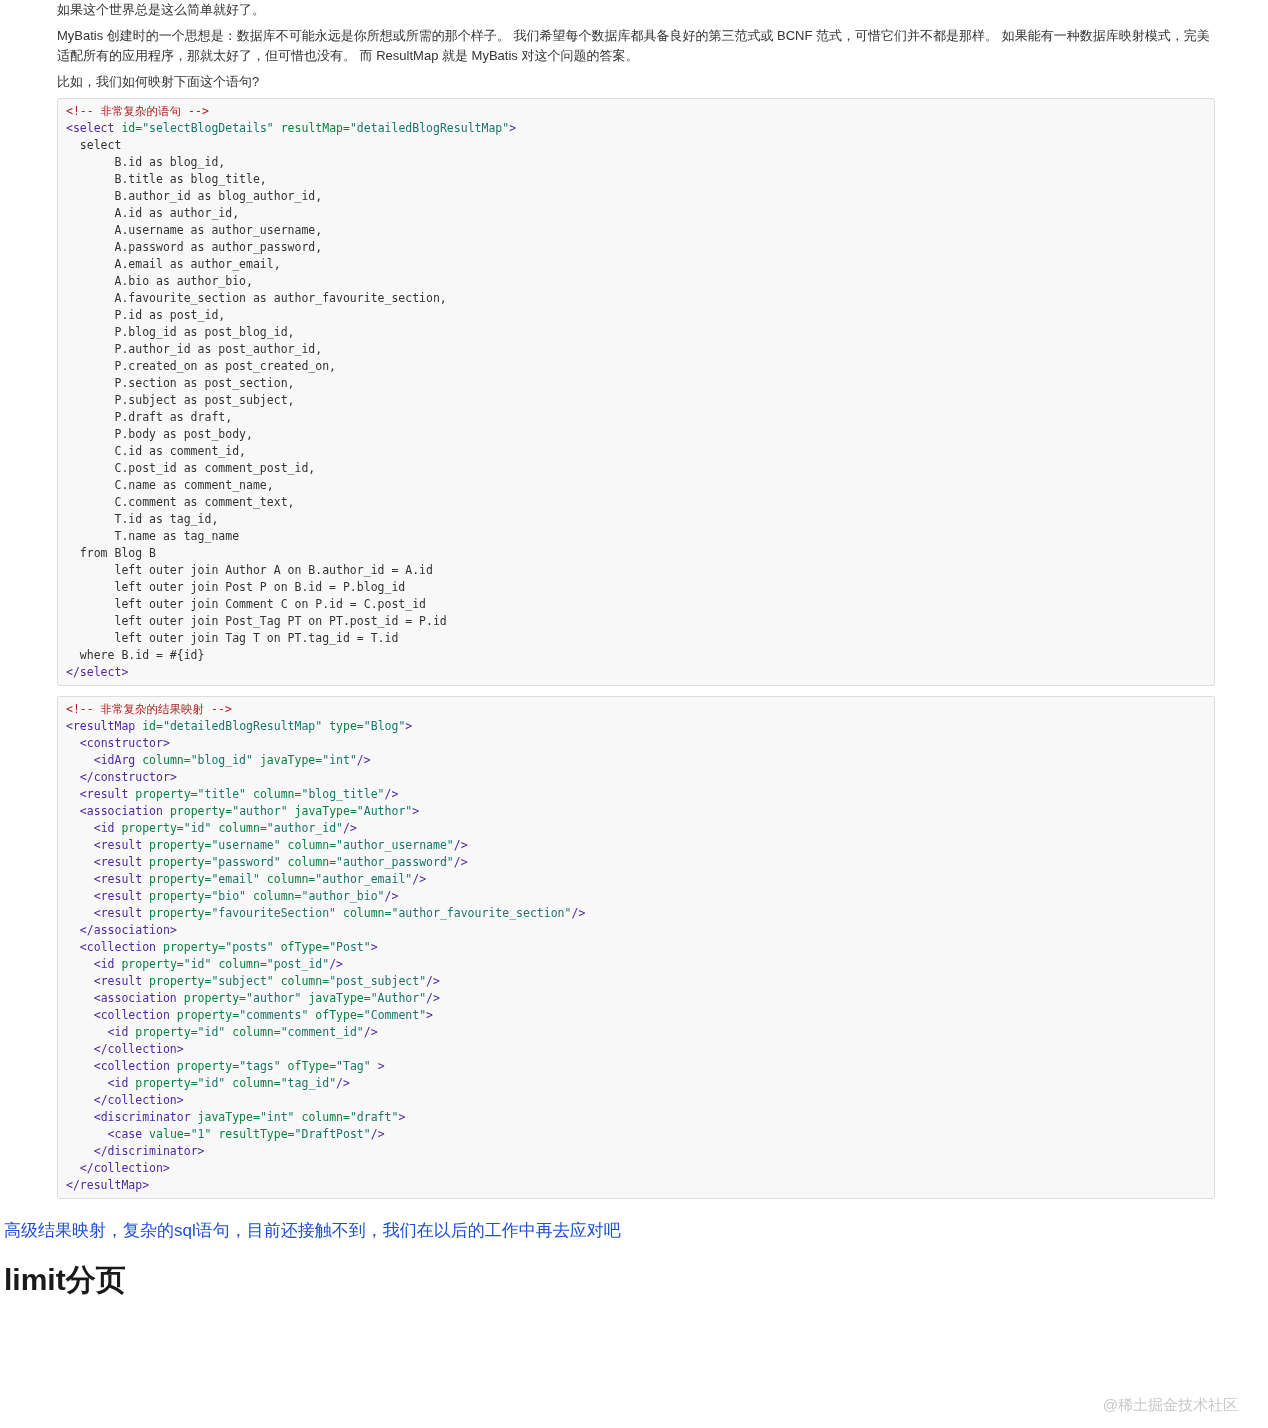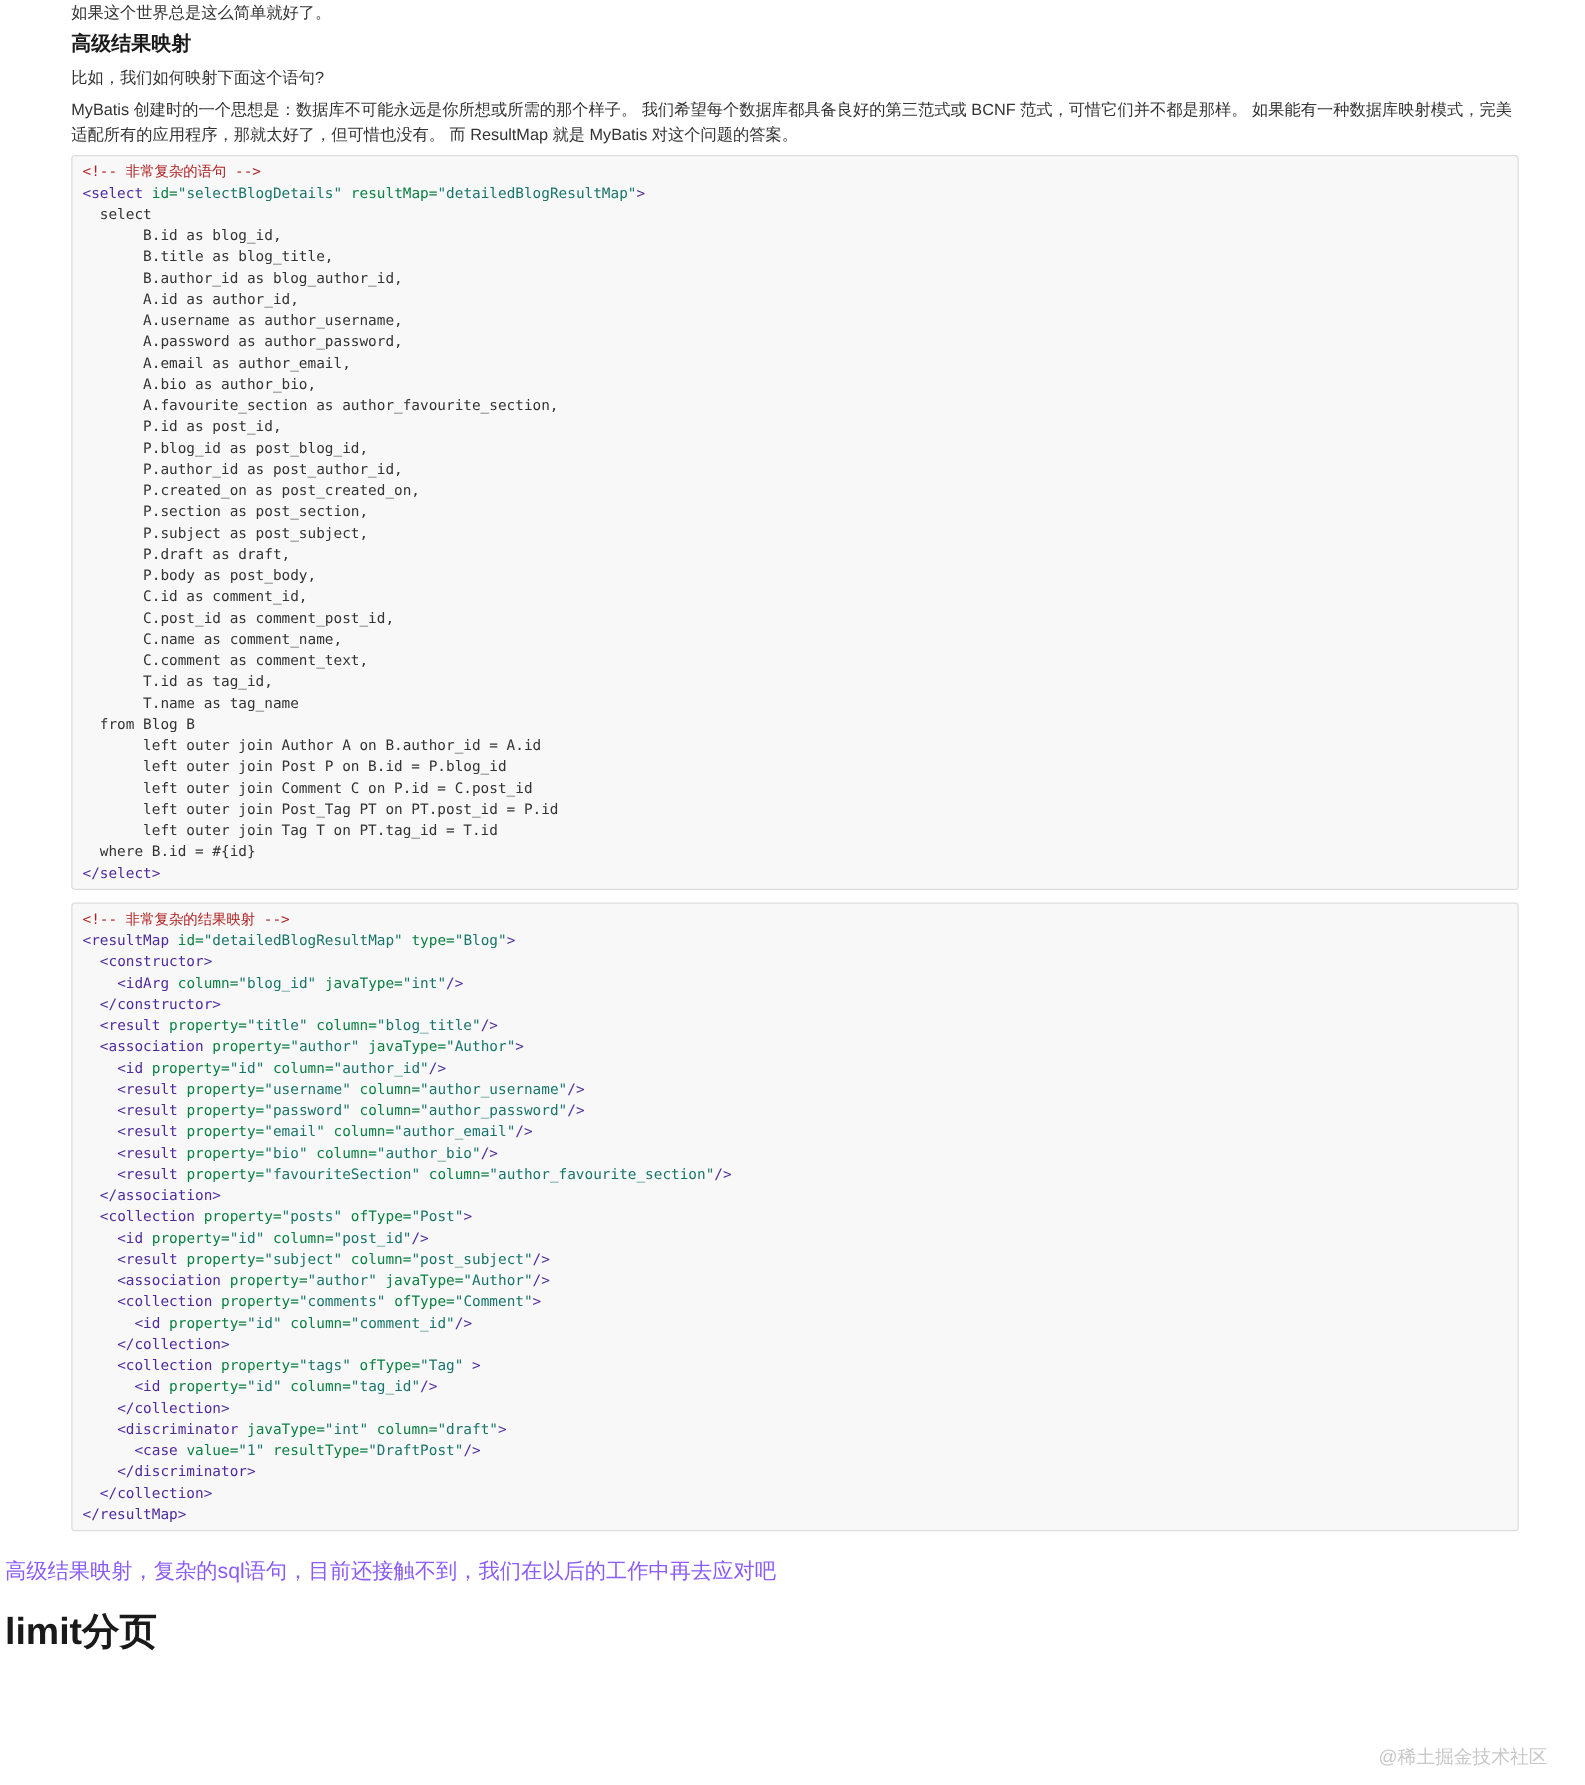--- a/index.html
+++ b/index.html
@@ -25,35 +25,34 @@
   .tok-a { color: var(--attr-name, #0b8043); }
   .tok-s { color: var(--attr-value, #19756a); }
   code.inline {
     font-family: "DejaVu Sans Mono", "Liberation Mono", monospace;
     font-size: 11.5px; padding: 1px 5px; margin: 0 2px;
     border-radius: 2px;
     background: var(--inline-code-bg, #fff5f5);
     color: var(--inline-code, #ff502c);
   }
   .notes { padding: 0 40px 0 4px; }
-  .notes .note { margin: 20px 0 0; font-size: 17px; line-height: 24px; color: #8b5cf6; }
+  .notes .note { margin: 20px 0 0; font-size: 17px; line-height: 24px; color: #1d4ed8; }
   .notes h1.limit { margin: 20px 0 0; font-size: 30px; line-height: 34px; font-weight: 700; color: #1a1a1a; }
   .watermark {
     position: absolute; top: 1396px; right: 30px;
     font-size: 15px; color: var(--watermark, #c8c8c8);
   }
 </style>
 </head>
 <body>
 
 <div class="doc">
   <p>如果这个世界总是这么简单就好了。</p>
-  <h3>高级结果映射</h3>
+  <p>MyBatis 创建时的一个思想是：数据库不可能永远是你所想或所需的那个样子。 我们希望每个数据库都具备良好的第三范式或 BCNF 范式，可惜它们并不都是那样。 如果能有一种数据库映射模式，完美适配所有的应用程序，那就太好了，但可惜也没有。 而 ResultMap 就是 MyBatis 对这个问题的答案。</p>
   <p>比如，我们如何映射下面这个语句?</p>
-  <p>MyBatis 创建时的一个思想是：数据库不可能永远是你所想或所需的那个样子。 我们希望每个数据库都具备良好的第三范式或 BCNF 范式，可惜它们并不都是那样。 如果能有一种数据库映射模式，完美适配所有的应用程序，那就太好了，但可惜也没有。 而 ResultMap 就是 MyBatis 对这个问题的答案。</p>
   <pre class="code"><span class="tok-c">&lt;!-- 非常复杂的语句 --&gt;</span>
 <span class="tok-t">&lt;select</span> <span class="tok-a">id=</span><span class="tok-s">"selectBlogDetails"</span> <span class="tok-a">resultMap=</span><span class="tok-s">"detailedBlogResultMap"</span><span class="tok-t">&gt;</span>
   select
        B.id as blog_id,
        B.title as blog_title,
        B.author_id as blog_author_id,
        A.id as author_id,
        A.username as author_username,
        A.password as author_password,
        A.email as author_email,

